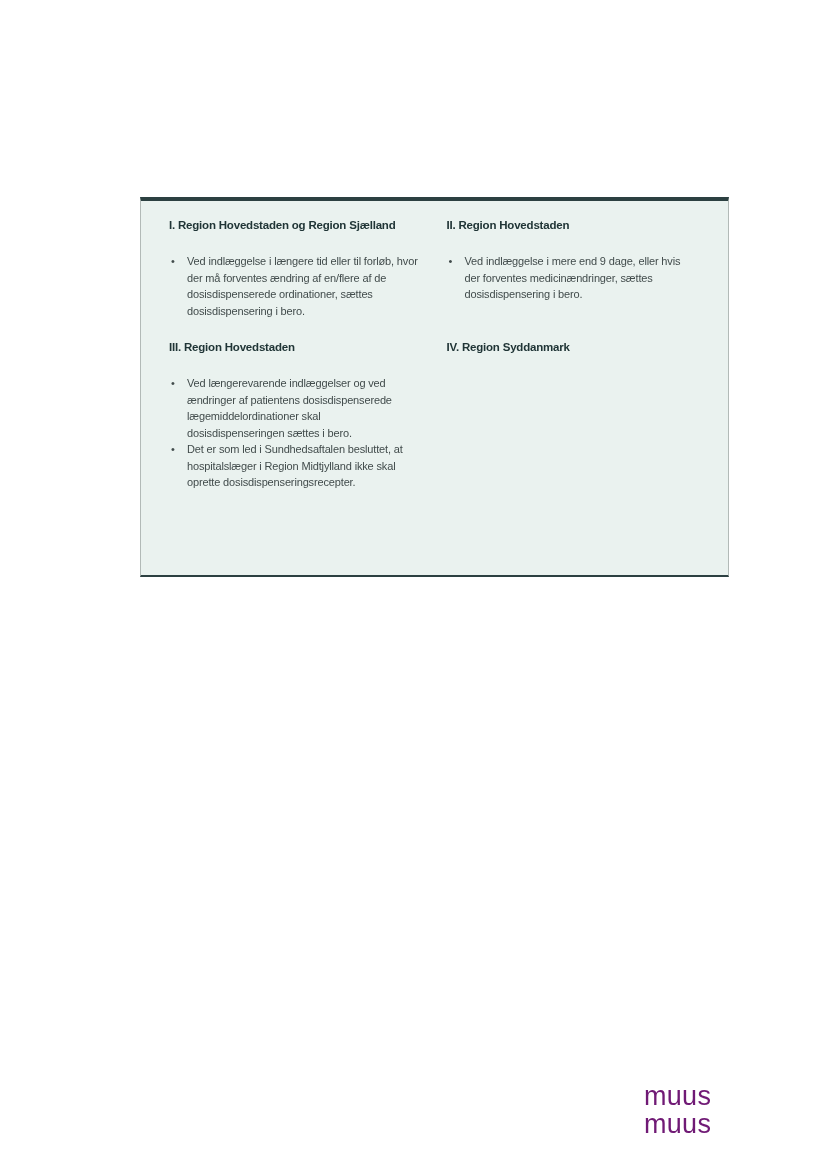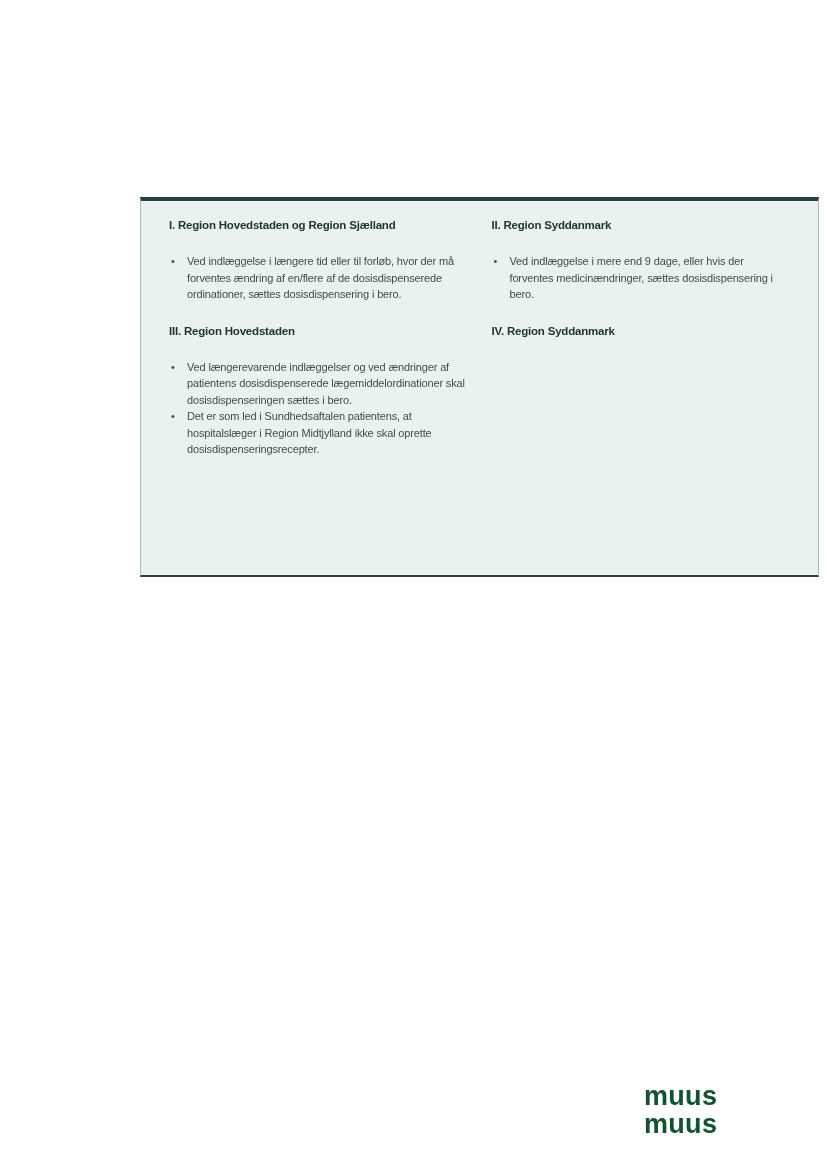--- a/index.html
+++ b/index.html
@@ -11,21 +11,21 @@
     background: #ffffff;
     overflow: hidden;
     font-family: "Liberation Sans", sans-serif;
   }
 
   
   .panel {
     position: absolute;
     left: 140px;
     top: 197px;
-    width: 679px;
+    width: 589px;
     height: 380px;
     background: #eaf2ef;
     border-top: 4px solid #2c4041;
     border-bottom: 2px solid #2c4041;
     border-left: 1px solid #b2bab7;
     border-right: 1px solid #b2bab7;
     display: grid;
     grid-template-columns: 1fr 1fr;
     column-gap: 26px;
     row-gap: 22px;
@@ -56,53 +56,53 @@
     left: 2px;
     top: 0;
     color: #414b4b;
   }
 
   
   .logo {
     position: absolute;
     left: 644px;
     top: 1082px;
-    font-weight: bold;
+    font-weight: normal;
     font-size: 27px;
     line-height: 28px;
     letter-spacing: 0.3px;
-    color: #14532d;
+    color: #701a75;
   }
 </style>
 </head>
 <body>
 
 <div class="page">
 
   <div class="panel">
 
     <div class="section">
       <h3>I. Region Hovedstaden og Region Sjælland</h3>
       <ul>
         <li>Ved indlæggelse i længere tid eller til forløb, hvor der må forventes ændring af en/flere af de dosisdispenserede ordinationer, sættes dosisdispensering i bero.</li>
       </ul>
     </div>
 
     <div class="section">
-      <h3>II. Region Syddanmark</h3>
+      <h3>II. Region Hovedstaden</h3>
       <ul>
         <li>Ved indlæggelse i mere end 9 dage, eller hvis der forventes medicinændringer, sættes dosisdispensering i bero.</li>
       </ul>
     </div>
 
     <div class="section">
       <h3>III. Region Hovedstaden</h3>
       <ul>
         <li>Ved længerevarende indlæggelser og ved ændringer af patientens dosisdispenserede lægemiddelordinationer skal dosisdispenseringen sættes i bero.</li>
-        <li>Det er som led i Sundhedsaftalen patientens, at hospitalslæger i Region Midtjylland ikke skal oprette dosisdispenseringsrecepter.</li>
+        <li>Det er som led i Sundhedsaftalen besluttet, at hospitalslæger i Region Midtjylland ikke skal oprette dosisdispenseringsrecepter.</li>
       </ul>
     </div>
 
     <div class="section">
       <h3>IV. Region Syddanmark</h3>
     </div>
 
   </div>
 
   <div class="logo">

